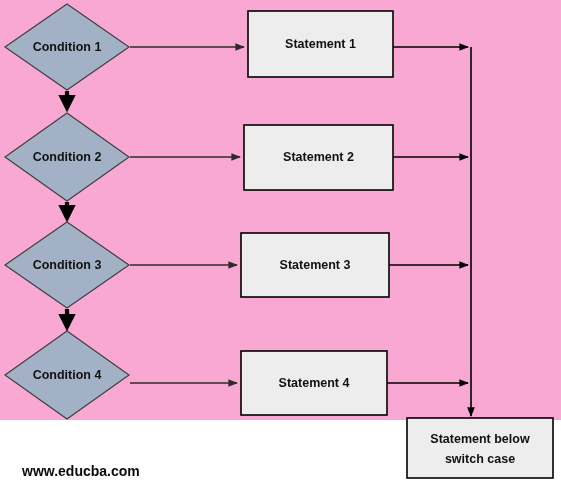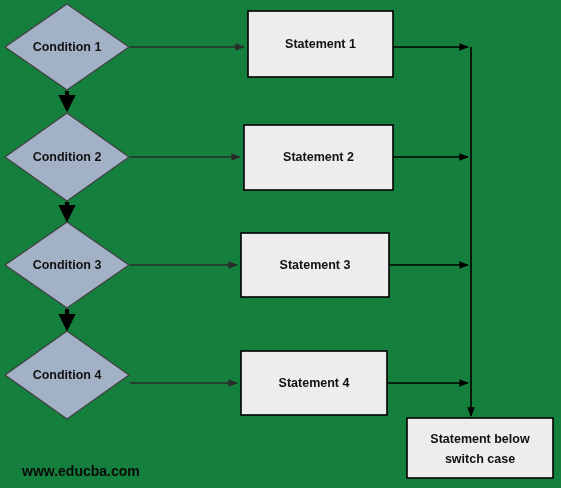--- a/index.html
+++ b/index.html
@@ -9,22 +9,22 @@
   }
   body {
     width: 561px;
     height: 488px;
     font-family: "Liberation Sans", sans-serif;
     overflow: hidden;
   }
   #flowchart-root {
     position: relative;
     width: 561px;
-    height: 488px;
-    background: #15803d;
+    height: 420px;
+    background: #f9a8d4;
   }
   svg#flow-svg {
     display: block;
     width: 561px;
     height: 488px;
   }
   .node-label {
     font-family: "Liberation Sans", sans-serif;
     font-weight: bold;
     font-size: 12.5px;

